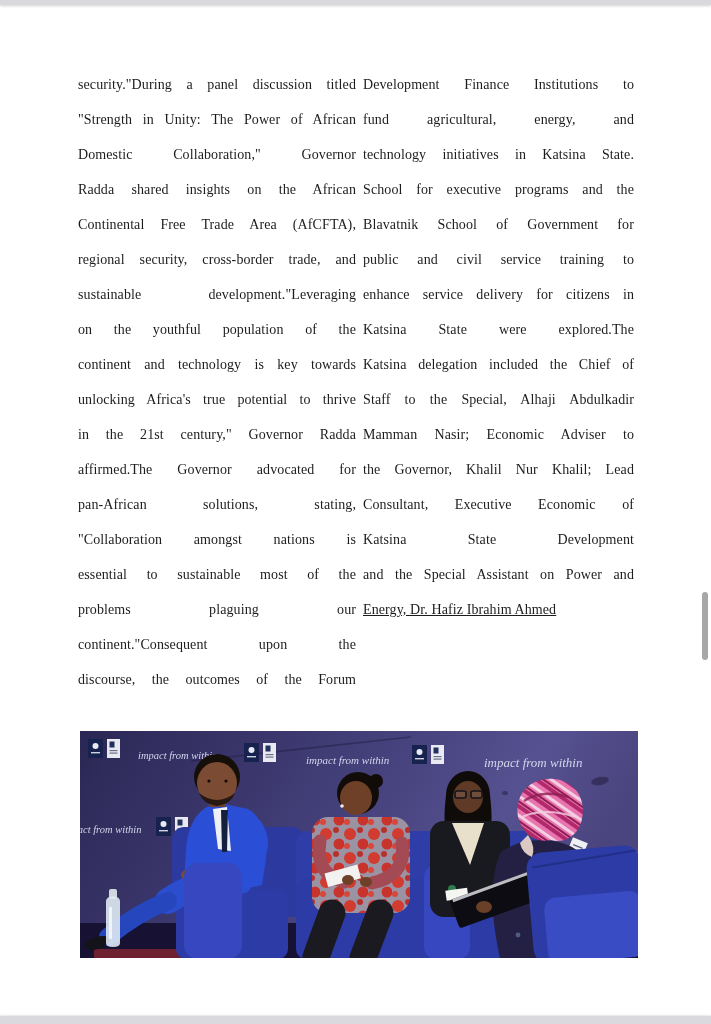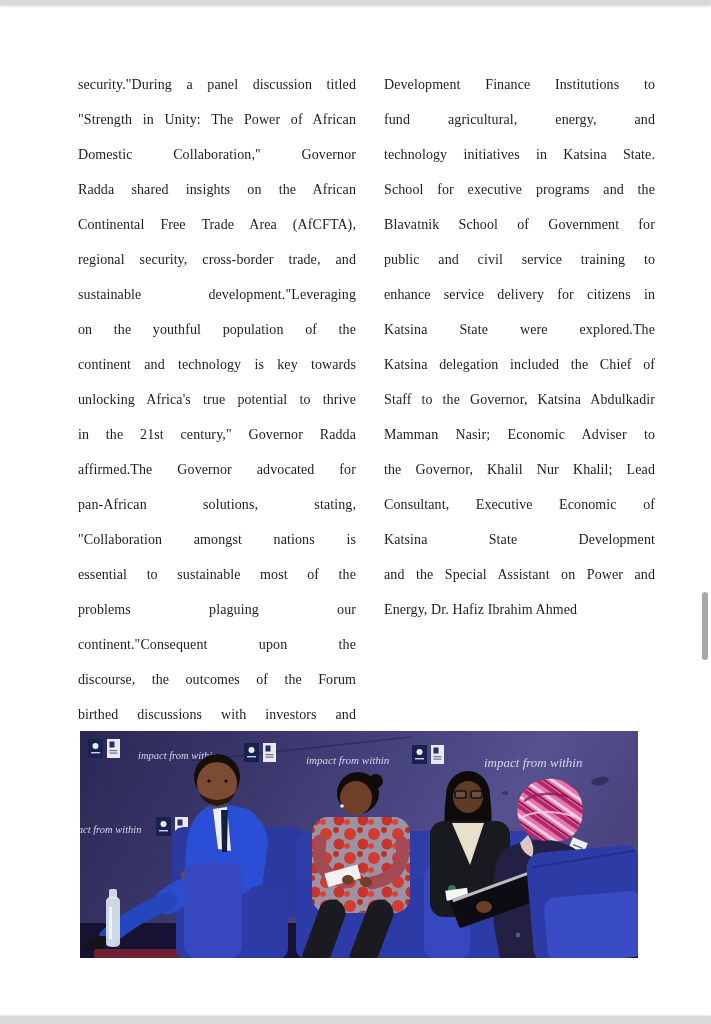--- a/index.html
+++ b/index.html
@@ -17,26 +17,26 @@
   }
   .scroll-thumb {
     position:absolute; top:592px; right:3px; width:6px; height:68px;
     border-radius:3px; background:#a7a7a7;
   }
   .col {
     position:absolute; top:67px; color:#1c1c1c;
     font-size:14px; line-height:35px; letter-spacing:.1px;
   }
   .col-left  { left:78px;  width:278px; }
-  .col-right { left:384px; width:271px; }
+  .col-right { left:363px; width:271px; }
   .col .line {
     height:35px; overflow:hidden;
     text-align:justify; text-align-last:justify; text-justify:distribute;
   }
-  .col-right .line:last-child { text-align-last:left; }
+  .col-right .line:last-child { text-align-last:left;text-decoration:underline; }
   .photo {
     position:absolute; left:80px; top:731px; width:558px; height:227px;
     background:#39356b;
   }
   .photo svg { display:block; width:558px; height:227px; }
   .bk-text { font-family:"Liberation Serif","DejaVu Serif",serif; font-style:italic; fill:#d3d5ec; }
 </style>
 </head>
 <body>
 
@@ -56,33 +56,32 @@
       <div class="line">continent and technology is key towards</div>
       <div class="line">unlocking Africa's true potential to thrive</div>
       <div class="line">in the 21st century," Governor Radda</div>
       <div class="line">affirmed.The Governor advocated for</div>
       <div class="line">pan-African solutions, stating,</div>
       <div class="line">"Collaboration amongst nations is</div>
       <div class="line">essential to sustainable most of the</div>
       <div class="line">problems plaguing our</div>
       <div class="line">continent."Consequent upon the</div>
       <div class="line">discourse, the outcomes of the Forum</div>
-      <div class="line">birthed discussions with investors and</div>
     </div>
   <div class="col col-right">
       <div class="line">Development Finance Institutions to</div>
       <div class="line">fund agricultural, energy, and</div>
       <div class="line">technology initiatives in Katsina State.</div>
       <div class="line">School for executive programs and the</div>
       <div class="line">Blavatnik School of Government for</div>
       <div class="line">public and civil service training to</div>
       <div class="line">enhance service delivery for citizens in</div>
       <div class="line">Katsina State were explored.The</div>
       <div class="line">Katsina delegation included the Chief of</div>
-      <div class="line">Staff to the Governor, Katsina Abdulkadir</div>
+      <div class="line">Staff to the Special, Alhaji Abdulkadir</div>
       <div class="line">Mamman Nasir; Economic Adviser to</div>
       <div class="line">the Governor, Khalil Nur Khalil; Lead</div>
       <div class="line">Consultant, Executive Economic of</div>
       <div class="line">Katsina State Development</div>
       <div class="line">and the Special Assistant on Power and</div>
       <div class="line">Energy, Dr. Hafiz Ibrahim Ahmed</div>
     </div>
 
   <div class="photo">
     <svg viewBox="0 0 558 227" xmlns="http://www.w3.org/2000/svg">

